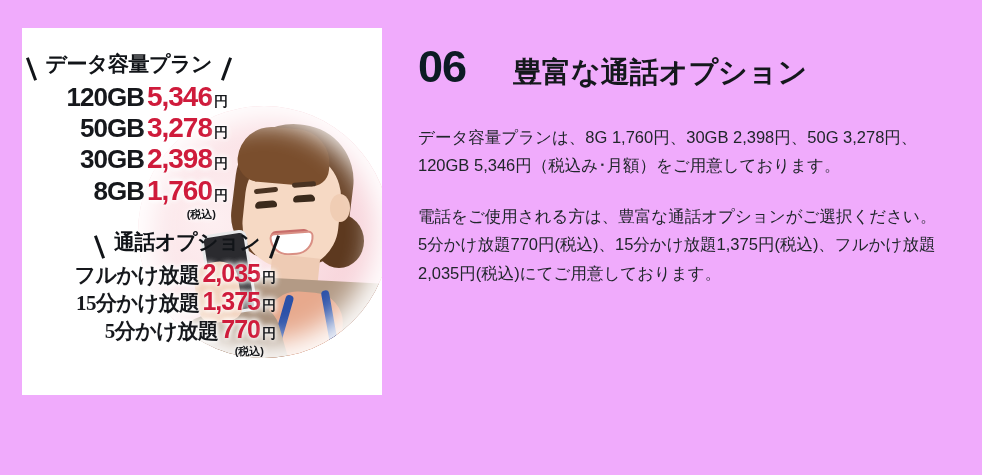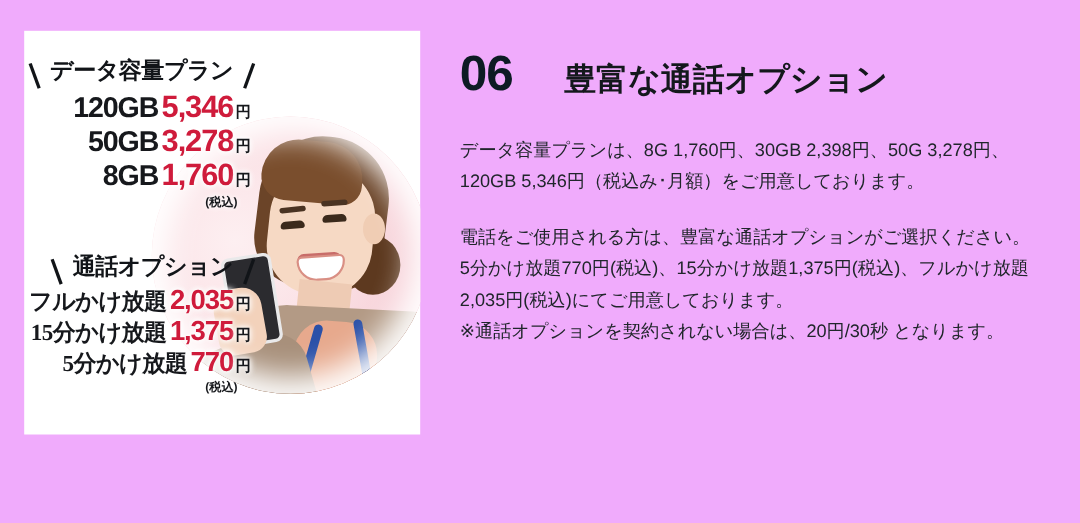--- a/index.html
+++ b/index.html
@@ -187,21 +187,21 @@
 
   
   .card-block {
     position: absolute;
     left: 0;
     width: 206px;
     text-align: right;
     z-index: 5;
   }
   #data-block { top: 22px; }
-  #call-block { top: 200px; }
+  #call-block { top: 200px; padding-left: 48px; }
 
   .block-head {
     position: relative;
     display: inline-block;
     font-size: 21px;
     font-weight: bold;
     color: #111418;
     letter-spacing: -0.5px;
     padding: 0 16px;
     margin: 0 0 4px 0;
@@ -335,20 +335,23 @@
         <span class="slash-r"></span>
       </div>
 
       <div class="price-row">
         <span class="plan-name">120GB</span><span class="price-val">5,346</span><span class="yen">円</span>
       </div>
       <div class="price-row">
         <span class="plan-name">50GB</span><span class="price-val">3,278</span><span class="yen">円</span>
       </div>
       <div class="price-row">
+        <span class="plan-name">30GB</span><span class="price-val">2,398</span><span class="yen">円</span>
+      </div>
+      <div class="price-row">
         <span class="plan-name">8GB</span><span class="price-val">1,760</span><span class="yen">円</span>
       </div>
       <div class="tax-note">(税込)</div>
     </div>
 
     <div id="call-block" class="card-block">
       <div class="block-head">
         <span class="slash-l"></span>
         <span>通話オプション</span>
         <span class="slash-r"></span>
@@ -371,17 +374,16 @@
   <div id="content">
 
     <div id="headline">
       <span id="headline-number">06</span>
       <span id="headline-title">豊富な通話オプション</span>
     </div>
 
     <p class="body-para">データ容量プランは、8G 1,760円、30GB 2,398円、50G 3,278円、120GB 5,346円（税込み･月額）をご用意しております。</p>
     <p class="body-para tight">電話をご使用される方は、豊富な通話オプションがご選択ください。</p>
     <p class="body-para sub">5分かけ放題770円(税込)、15分かけ放題1,375円(税込)、フルかけ放題2,035円(税込)にてご用意しております。</p>
-    <p class="body-para sub">※通話オプションを契約されない場合は、20円/30秒 となります。</p>
 
   </div>
 
 </div>
 
 </body></html>

